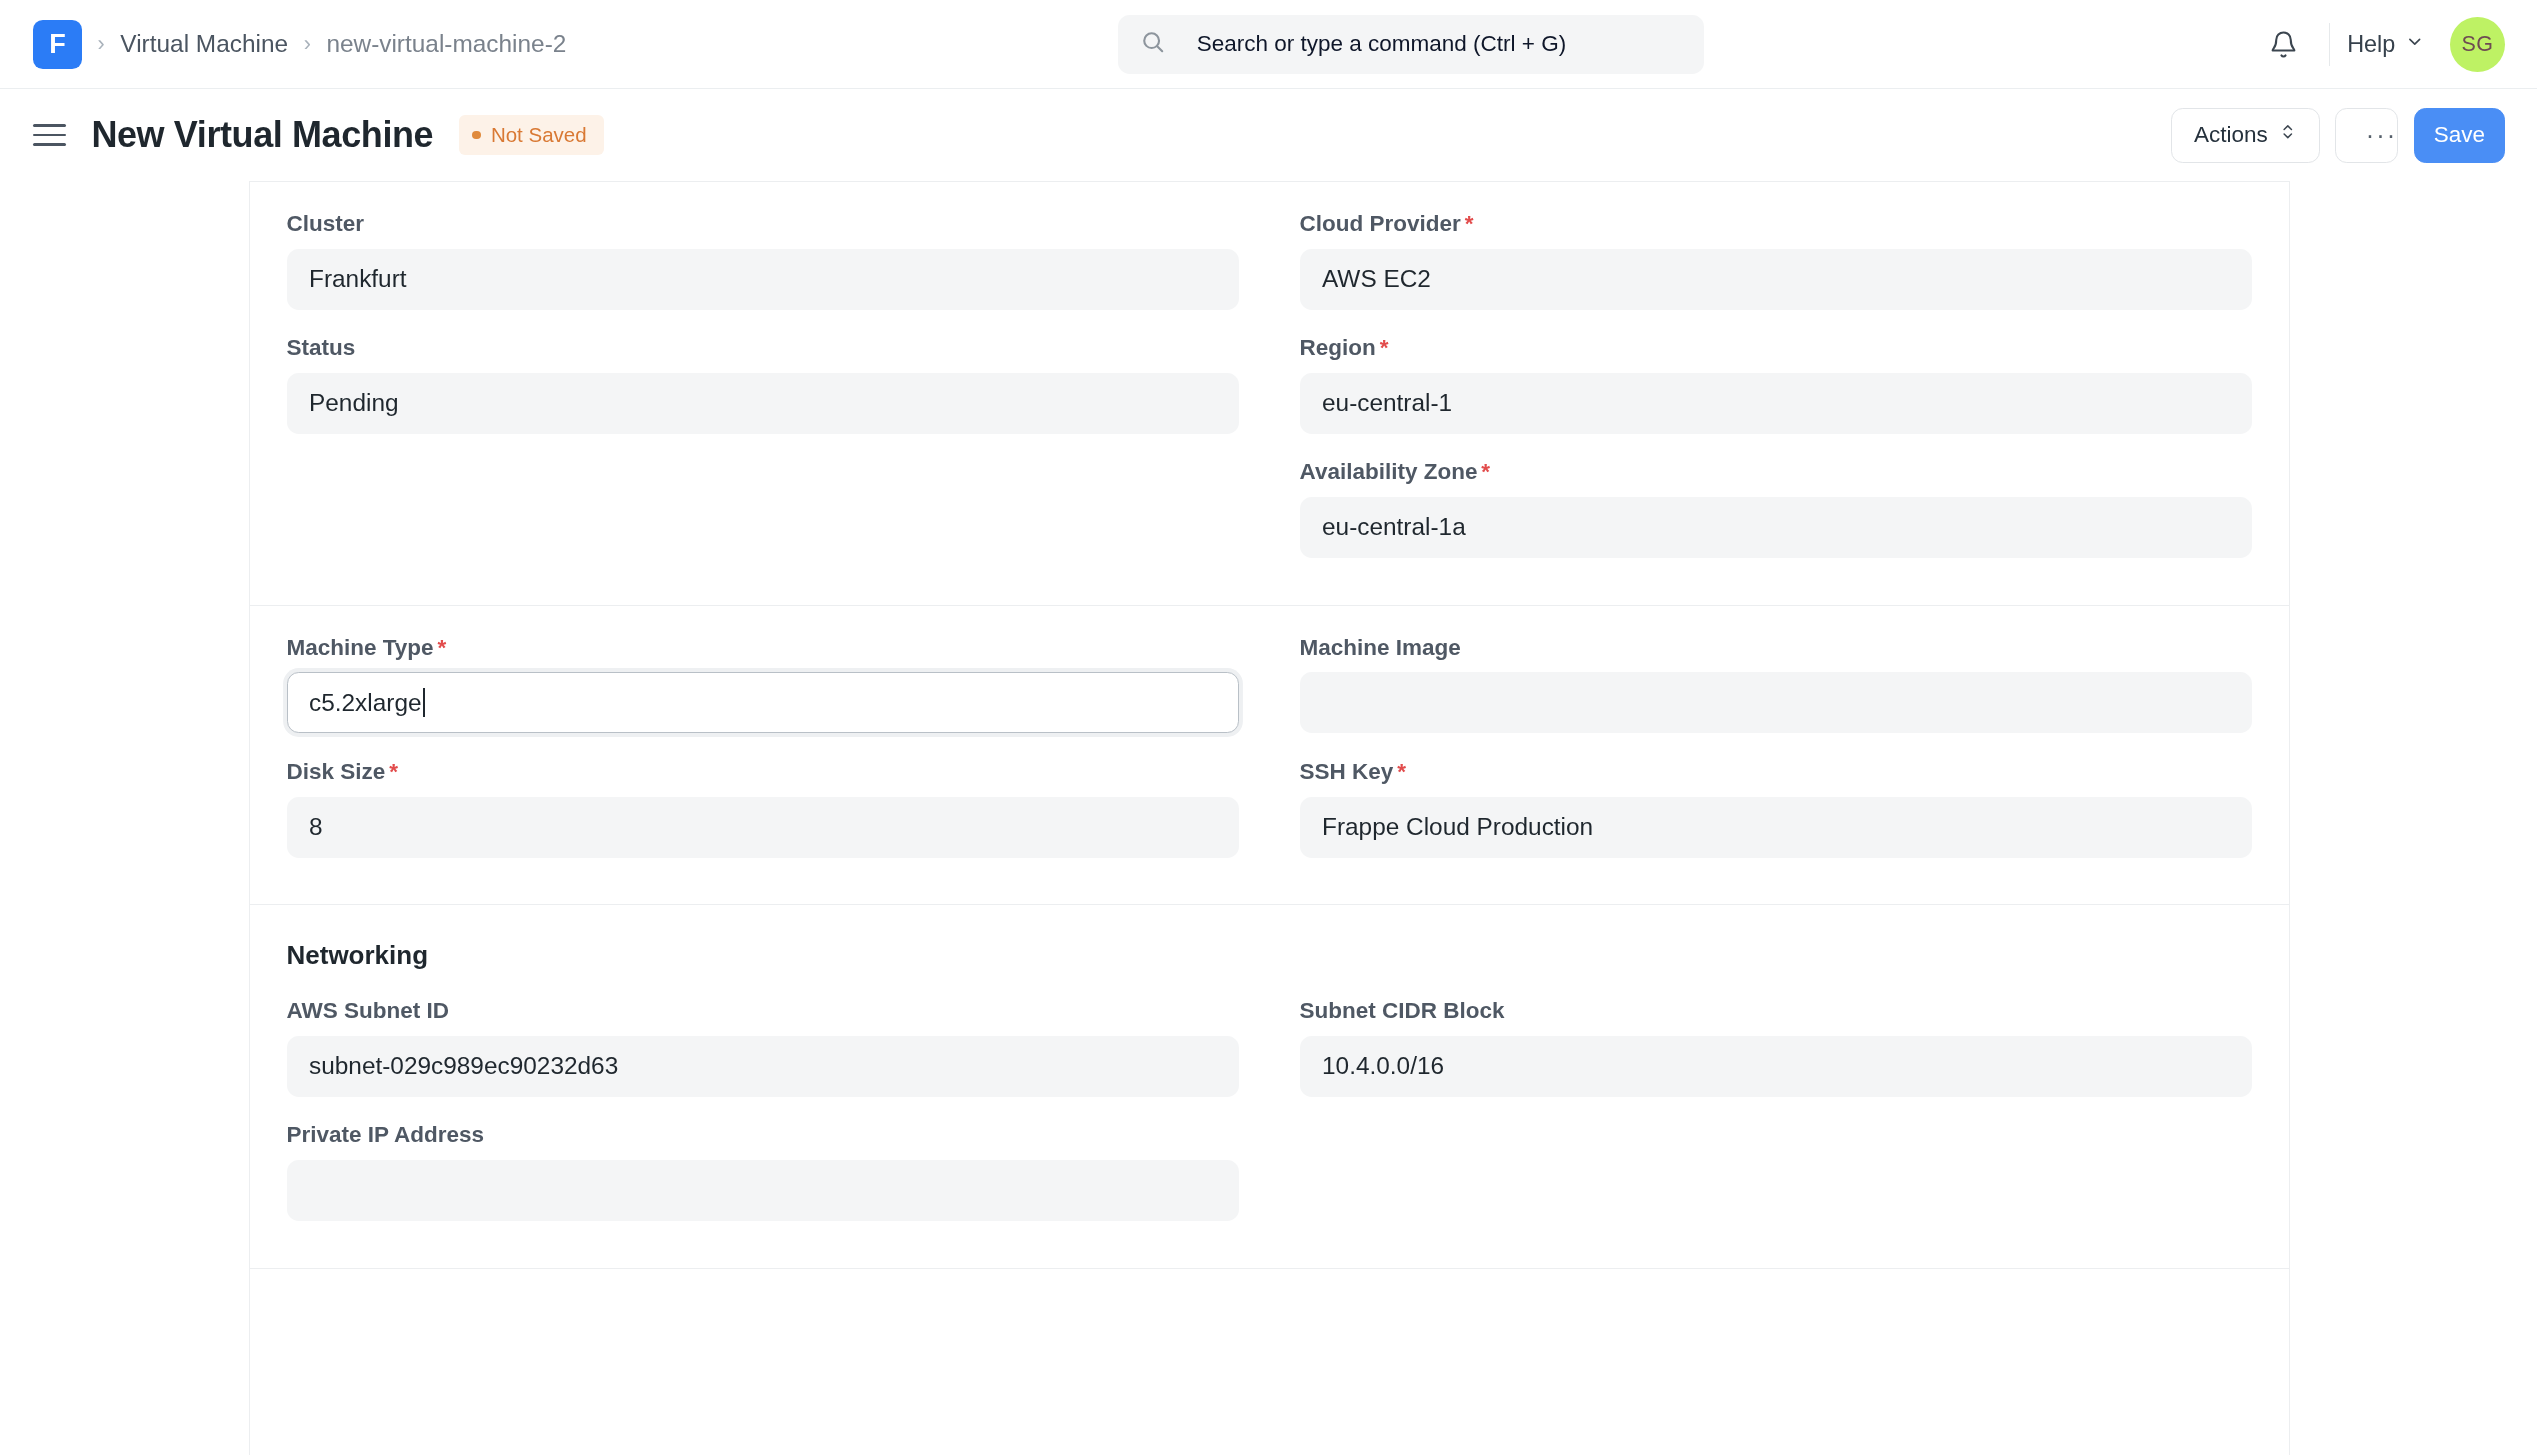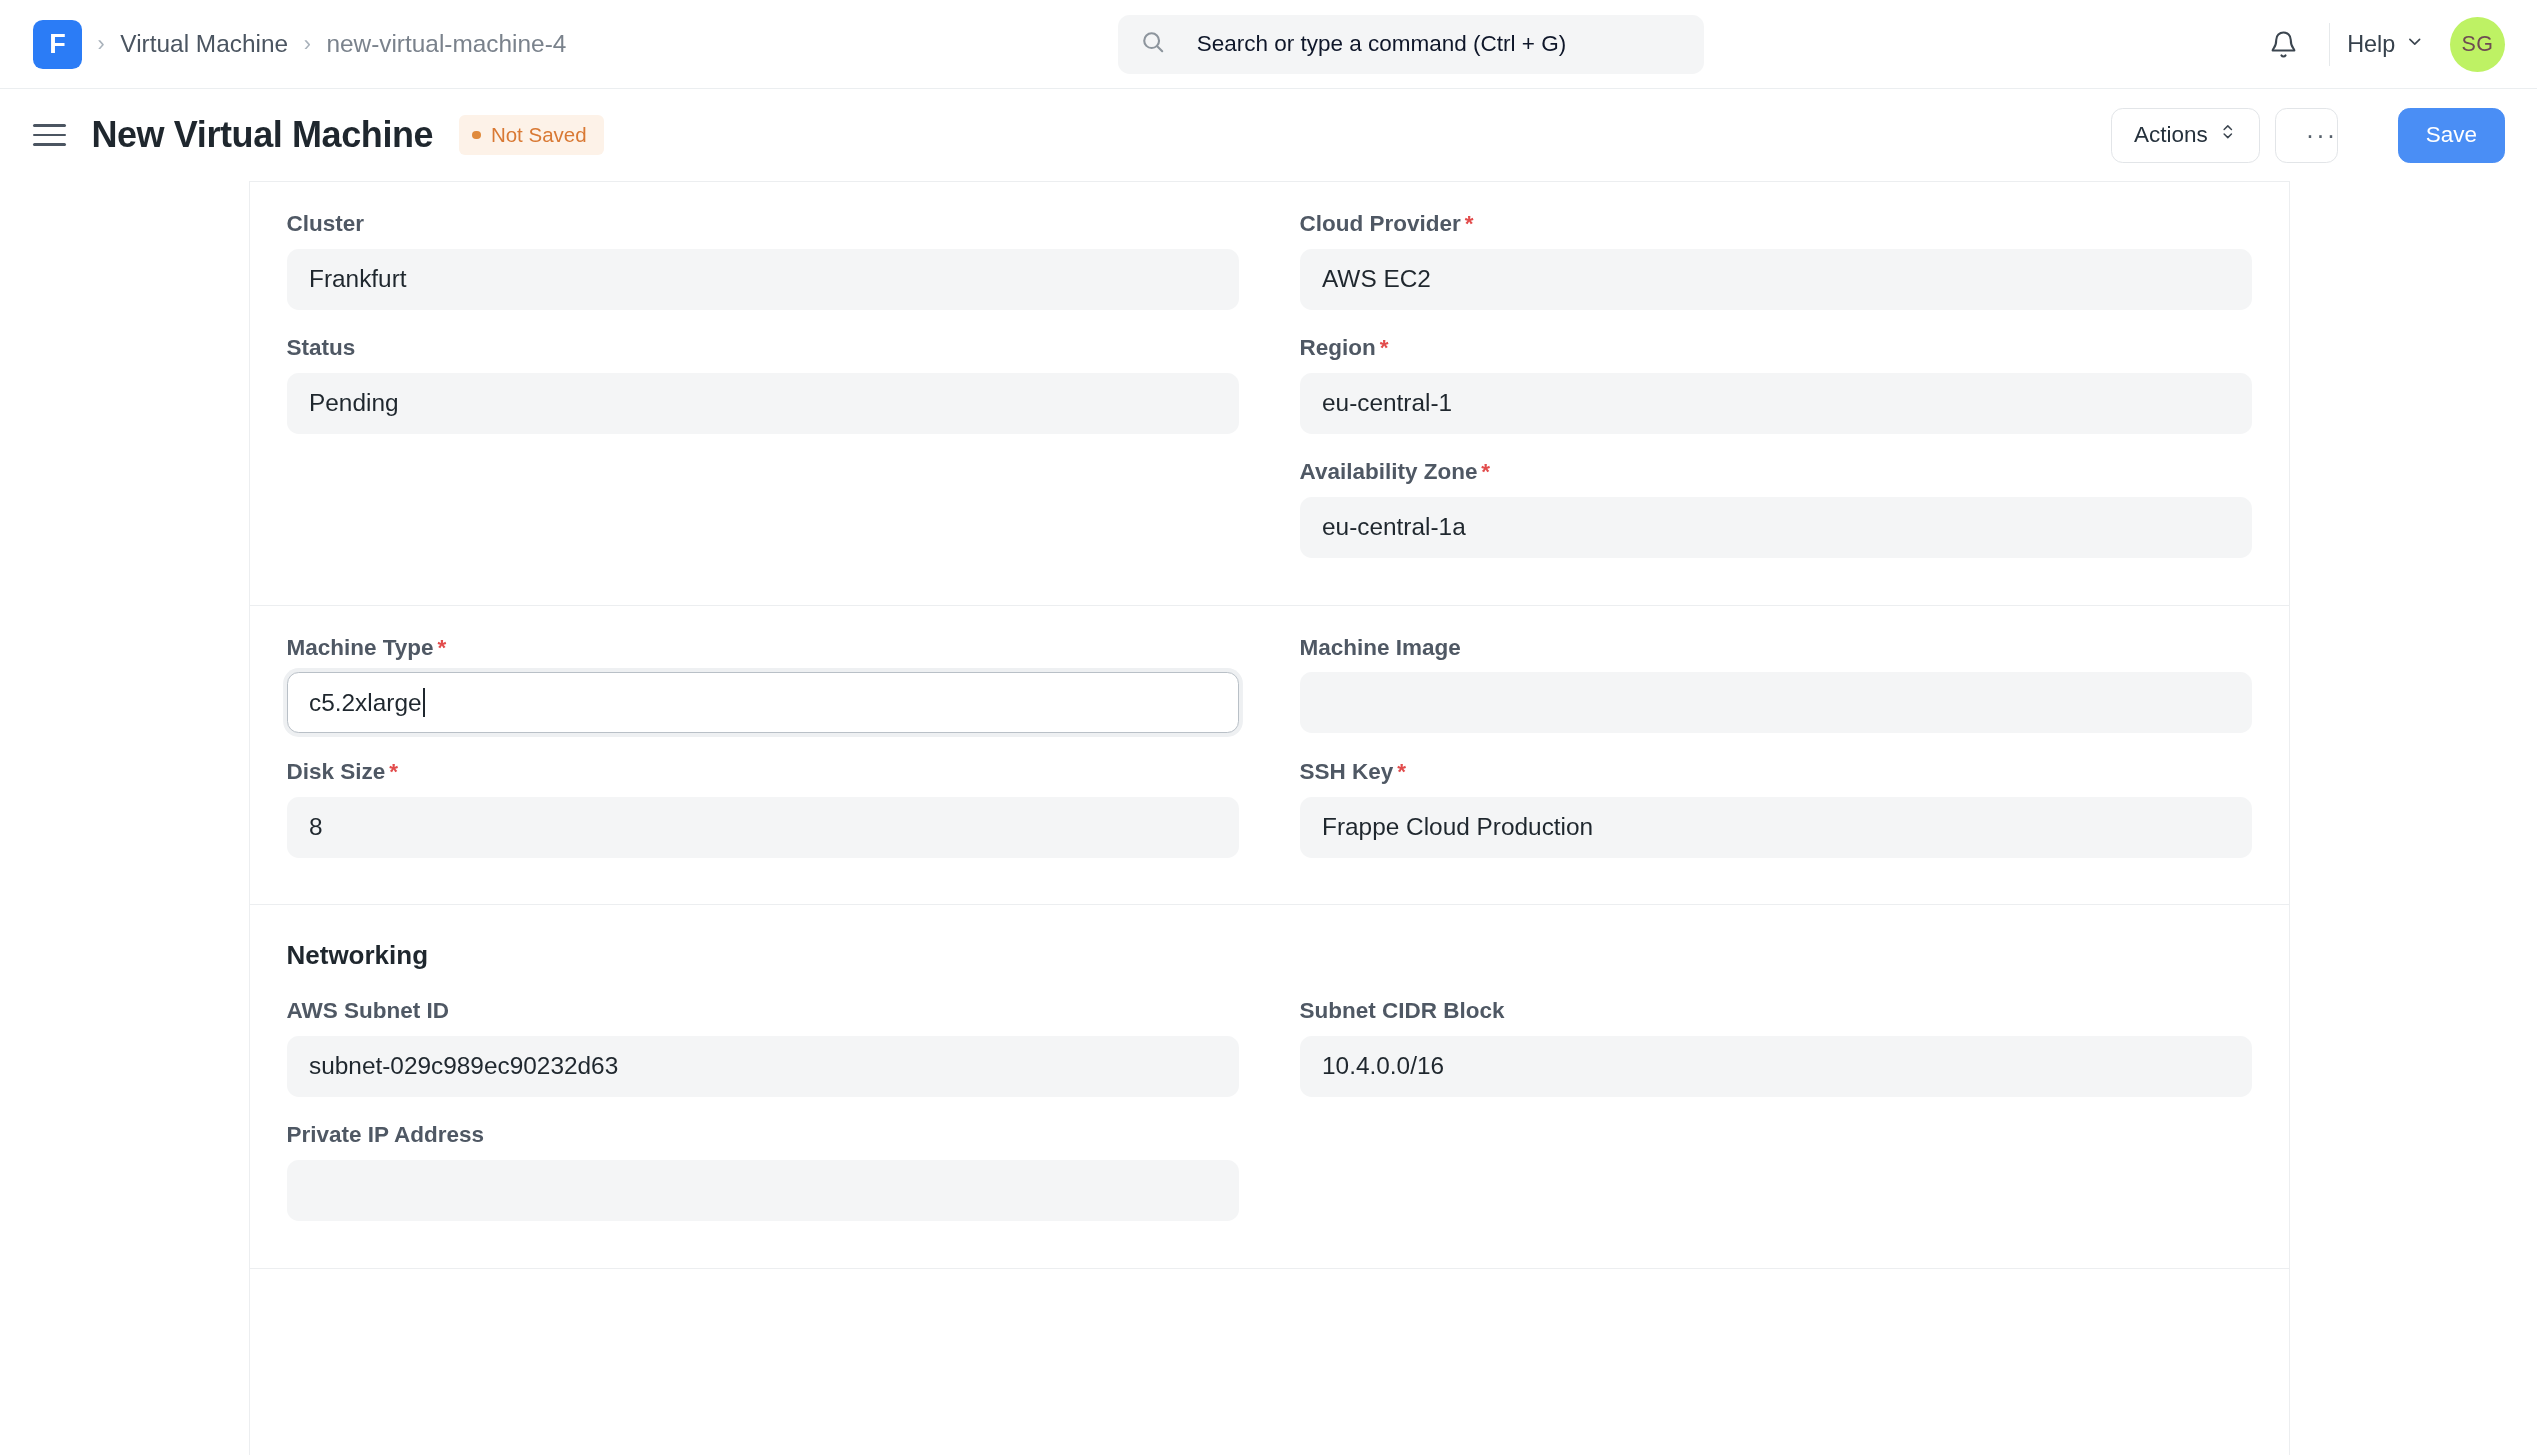--- a/index.html
+++ b/index.html
@@ -124,22 +124,21 @@
     color: #25313c;
     padding: 0 21.5px;
     gap: 11.7px;
   }
   .btn-ellipsis { width: 63px; padding: 0; color:#56606b; font-size: 25.4px; letter-spacing:2px;}
   .btn-primary {
     background: #4a8ef5;
     border-color: #4a8ef5;
     color: #fff;
     font-weight: 500;
-    padding: 0 27px;
-    margin-left: 44px;
+    padding: 0 19px;
   }
   .btn-row { display: flex; gap: 15.6px; }
 
   
   .scrollwrap {
     height: calc(1455px - 89px - 92px);
     overflow: hidden;
     background: #ffffff;
   }
   .form-card {
@@ -202,21 +201,21 @@
 <body>
 
 <div class="navbar">
   <div class="logo">
     <span>F</span>
   </div>
 
   <span class="crumb-sep">›</span>
   <span class="crumb-link">Virtual Machine</span>
   <span class="crumb-sep">›</span>
-  <span class="crumb-current">new-virtual-machine-4</span>
+  <span class="crumb-current">new-virtual-machine-2</span>
 
   <div class="nav-spacer"></div>
 
   <div class="searchbox">
     <span>
       <svg width="25.4" height="25.4" viewBox="0 0 24 24" fill="none" stroke="#8d959d" stroke-width="2">
         <circle cx="11" cy="11" r="7"></circle>
           <line x1="16.5" y1="16.5" x2="21" y2="21" stroke-linecap="round"></line>
       </svg>
     </span>

